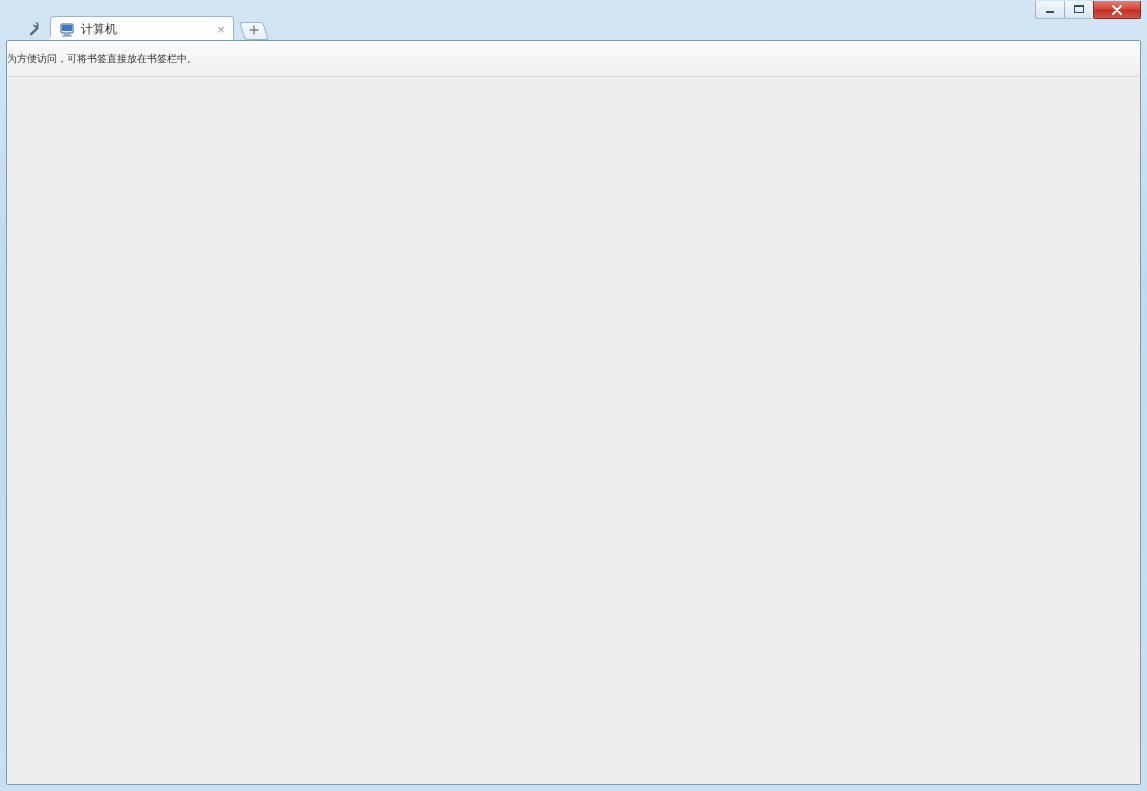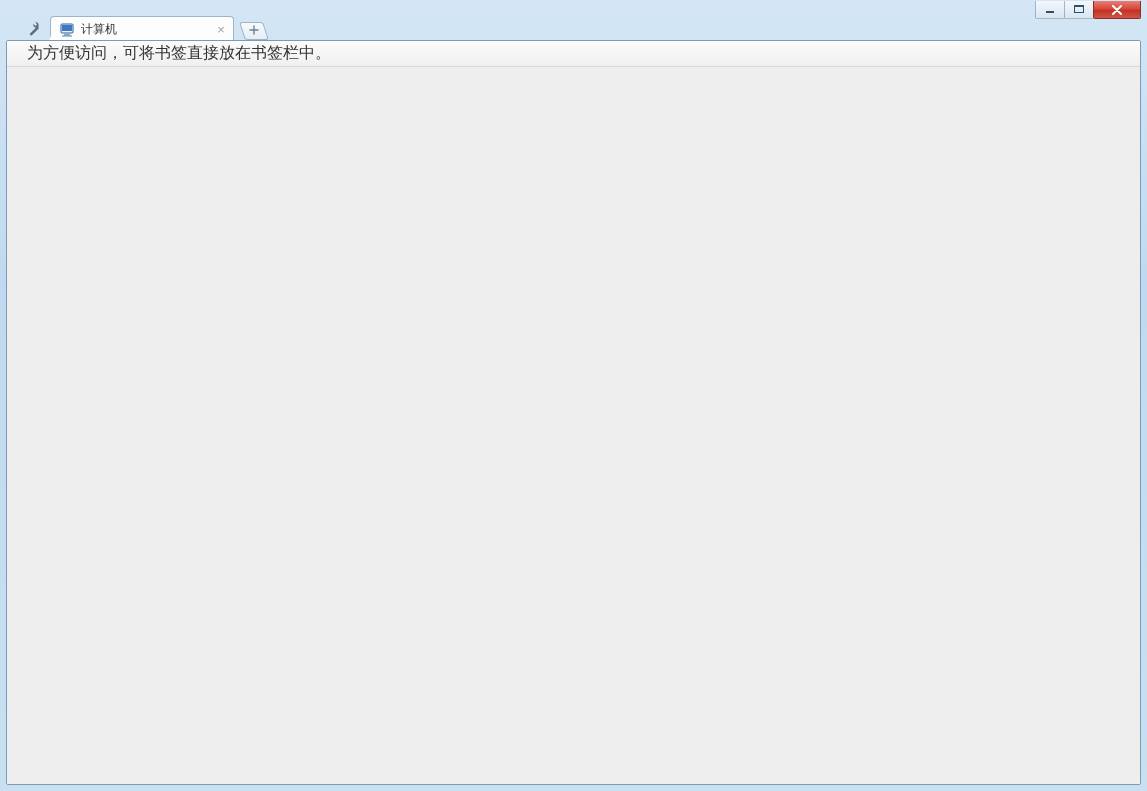--- a/index.html
+++ b/index.html
@@ -139,27 +139,27 @@
       right: 6px;
       bottom: 6px;
       background: #fff;
       border: 1px solid #7e9ab3;
       border-radius: 2px;
       overflow:hidden;
       display:flex;
       flex-direction:column;
     }
     .bookmark-bar {
-      height: 26px;
+      height: 36px;
       background: linear-gradient(to bottom, #fbfbfb, #f0f0f0);
       border-bottom: 1px solid #d9d9d9;
       display:flex;
       align-items:center;
-      padding: 0 20px;
-      font-size:16px;
+      padding: 0 0;
+      font-size:10px;
       color:#333;
     }
     .content-area {
       flex:1;
       background: #eeeeee;
     }
   </style>
 </head>
 <body>
 

